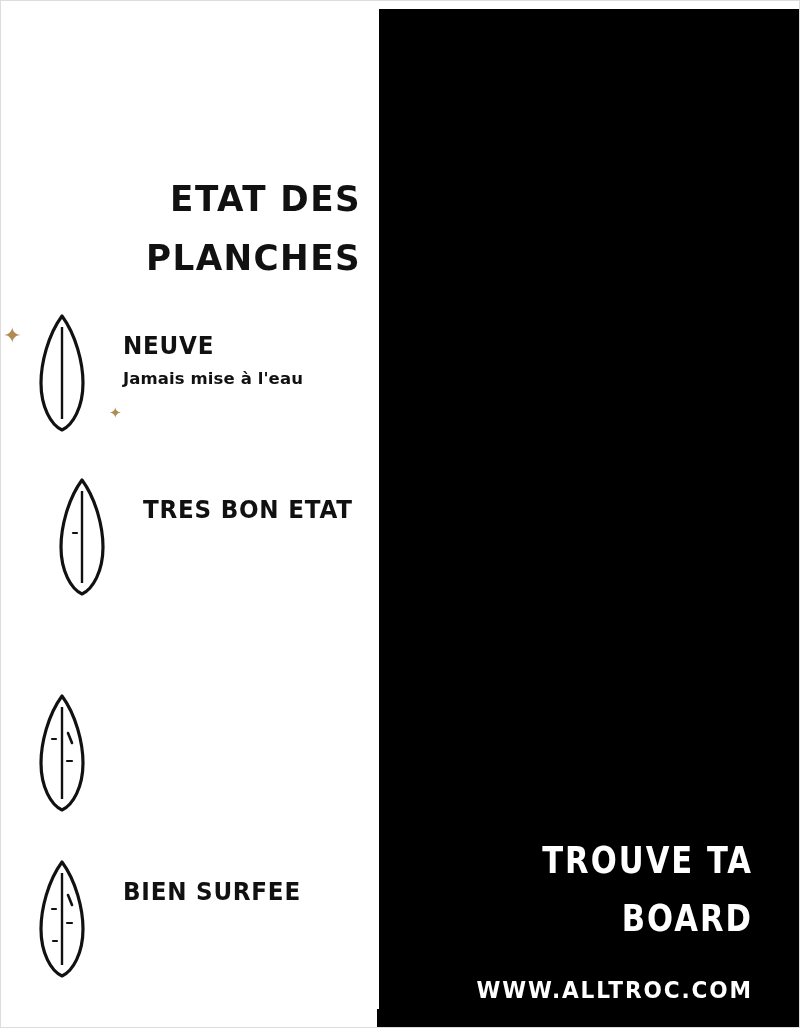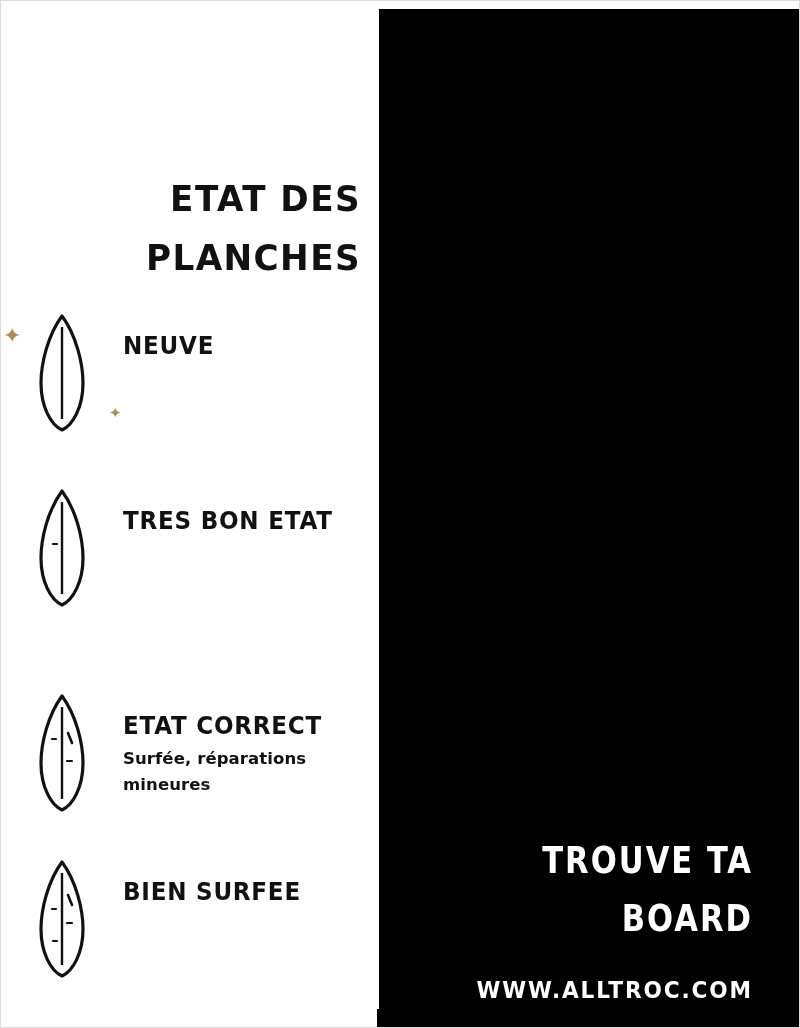--- a/index.html
+++ b/index.html
@@ -98,21 +98,21 @@
     width: 378px;
   }
   .item {
     position: absolute;
     left: 0;
     width: 378px;
     display: flex;
     align-items: flex-start;
   }
   .item-0 { top: 10px; }
-  .item-1 { top: 185px; }
+  .item-1 { top: 174px; margin-left: 20px; }
   .item-2 { top: 390px; }
   .item-3 { top: 556px; text-align: center; }
 
   .board-wrap {
     position: relative;
     width: 122px;
     flex: 0 0 122px;
     display: flex;
     justify-content: center;
     padding-top: 2px;
@@ -181,20 +181,21 @@
         <div class="board-wrap">
           <span class="sparkle sparkle-a">✦</span>
           <span class="sparkle sparkle-b">✦</span>
           <svg class="board-svg" width="62" height="120" viewBox="0 0 62 120">
             <path d="M31 3 C45 22, 52 50, 52 70 C52 94, 42 112, 31 117 C20 112, 10 94, 10 70 C10 50, 17 22, 31 3 Z" fill="none" stroke="#111111" stroke-width="3.2" stroke-linejoin="round"></path>
             <line x1="31" y1="14" x2="31" y2="106" stroke="#111111" stroke-width="2.4"></line>
           </svg>
         </div>
         <div class="texts">
           <div class="item-label">NEUVE</div>
+          <div class="item-desc">Jamais mise à l'eau</div>
         </div>
       </div>
 
       <div class="item item-1">
         <div class="board-wrap">
           <svg class="board-svg" width="62" height="120" viewBox="0 0 62 120">
             <path d="M31 3 C45 22, 52 50, 52 70 C52 94, 42 112, 31 117 C20 112, 10 94, 10 70 C10 50, 17 22, 31 3 Z" fill="none" stroke="#111111" stroke-width="3.2" stroke-linejoin="round"></path>
             <line x1="31" y1="14" x2="31" y2="106" stroke="#111111" stroke-width="2.4"></line>
             <line x1="22" y1="56" x2="26" y2="56" stroke="#111111" stroke-width="2.2" stroke-linecap="round"></line>
           </svg>
@@ -206,24 +207,20 @@
 
       <div class="item item-2">
         <div class="board-wrap">
           <svg class="board-svg" width="62" height="120" viewBox="0 0 62 120">
             <path d="M31 3 C45 22, 52 50, 52 70 C52 94, 42 112, 31 117 C20 112, 10 94, 10 70 C10 50, 17 22, 31 3 Z" fill="none" stroke="#111111" stroke-width="3.2" stroke-linejoin="round"></path>
             <line x1="31" y1="14" x2="31" y2="106" stroke="#111111" stroke-width="2.4"></line>
             <line x1="21" y1="46" x2="25" y2="46" stroke="#111111" stroke-width="2.2" stroke-linecap="round"></line>
             <line x1="37" y1="40" x2="41" y2="50" stroke="#111111" stroke-width="2.6" stroke-linecap="round"></line>
             <line x1="36" y1="68" x2="41" y2="68" stroke="#111111" stroke-width="2.2" stroke-linecap="round"></line>
           </svg>
-        </div>
-        <div class="texts">
-          <div class="item-label">ETAT CORRECT</div>
-          <div class="item-desc">Surfée, réparations mineures</div>
         </div>
       </div>
 
       <div class="item item-3">
         <div class="board-wrap">
           <svg class="board-svg" width="62" height="120" viewBox="0 0 62 120">
             <path d="M31 3 C45 22, 52 50, 52 70 C52 94, 42 112, 31 117 C20 112, 10 94, 10 70 C10 50, 17 22, 31 3 Z" fill="none" stroke="#111111" stroke-width="3.2" stroke-linejoin="round"></path>
             <line x1="31" y1="14" x2="31" y2="106" stroke="#111111" stroke-width="2.4"></line>
             <line x1="21" y1="50" x2="25" y2="50" stroke="#111111" stroke-width="2.2" stroke-linecap="round"></line>
             <line x1="37" y1="36" x2="41" y2="46" stroke="#111111" stroke-width="2.6" stroke-linecap="round"></line>

